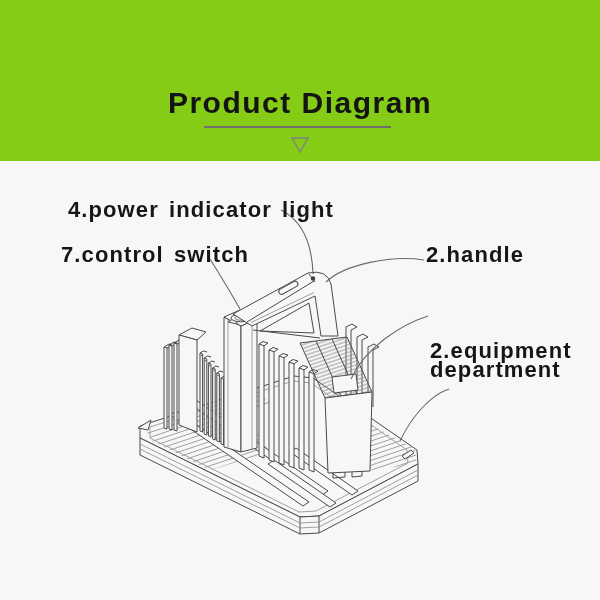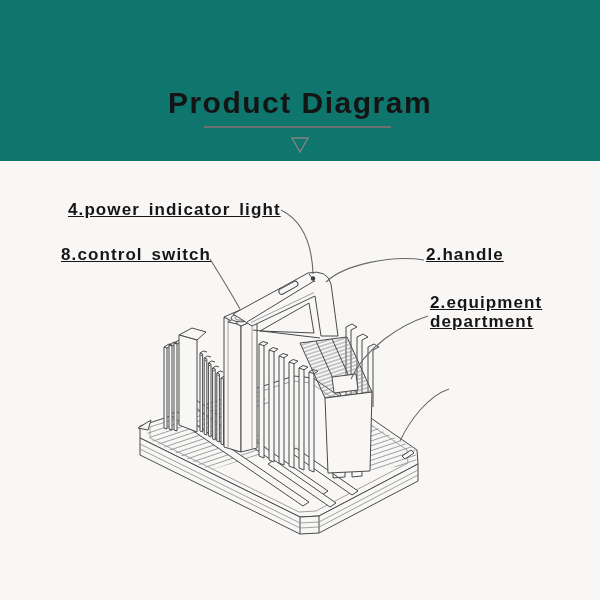--- a/index.html
+++ b/index.html
@@ -1,25 +1,25 @@
 <!DOCTYPE html>
 <html><head>
 <meta charset="utf-8">
 <style>
   html,body{margin:0;padding:0;}
-  #stage{position:relative;width:600px;height:600px;background:#0f766e;overflow:hidden;
+  #stage{position:relative;width:600px;height:600px;background:#84cc16;overflow:hidden;
          font-family:"Liberation Sans",sans-serif;}
   #panel{position:absolute;left:0;top:161px;width:600px;height:439px;background:#f8f7f6;}
   #title{position:absolute;left:0;top:86px;width:600px;text-align:center;
          font-size:30px;font-weight:bold;color:#141414;letter-spacing:1.5px;}
   #title-underline{position:absolute;left:204px;top:126px;width:187px;height:2px;background:#6f6f6f;}
   #down-tri{position:absolute;left:290px;top:136px;}
-  .label{position:absolute;font-size:17px;line-height:19px;font-weight:bold;color:#161616;
-         letter-spacing:1.1px;word-spacing:3px;white-space:nowrap;text-decoration:underline;}
-  #lbl-equipment{white-space:normal;width:132px;}
+  .label{position:absolute;font-size:22px;line-height:19px;font-weight:bold;color:#161616;
+         letter-spacing:1.1px;word-spacing:3px;white-space:nowrap;}
+  #lbl-equipment{white-space:normal;width:132px;margin-top:48px;}
   #art{position:absolute;left:0;top:0;width:600px;height:600px;}
   .ln{fill:none;stroke:#4a4a4a;stroke-width:1;}
   .face{fill:#f8f7f6;stroke:#4a4a4a;stroke-width:1;}
   .thin{fill:none;stroke:#8a8a8a;stroke-width:0.8;}
   .leader{fill:none;stroke:#6a6a6a;stroke-width:1.1;}
 </style>
 </head>
 <body>
 
 <div id="stage">
@@ -155,16 +155,16 @@
     <g>
       <path class="leader" d="M281,210 C303,221 312,244 313,274"></path>
       <path class="leader" d="M210,259 C220,275 231,293 240,309"></path>
       <path class="leader" d="M424,260 C392,255 345,264 326,282"></path>
       <path class="leader" d="M428,316 C400,325 365,348 351,379"></path>
       <path class="leader" d="M449,389 C428,396 410,420 400,441"></path>
     </g>
   </svg>
 
   <div class="label" style="left:68px;top:200px" id="lbl-power">4.power indicator light</div>
-  <div class="label" style="left:61px;top:245px" id="lbl-switch">8.control switch</div>
+  <div class="label" style="left:61px;top:245px" id="lbl-switch">7.control switch</div>
   <div class="label" style="left:426px;top:245px" id="lbl-handle">2.handle</div>
   <div class="label" style="left:430px;top:293px" id="lbl-equipment">2.equipment department</div>
 </div>
 
 </body></html>

